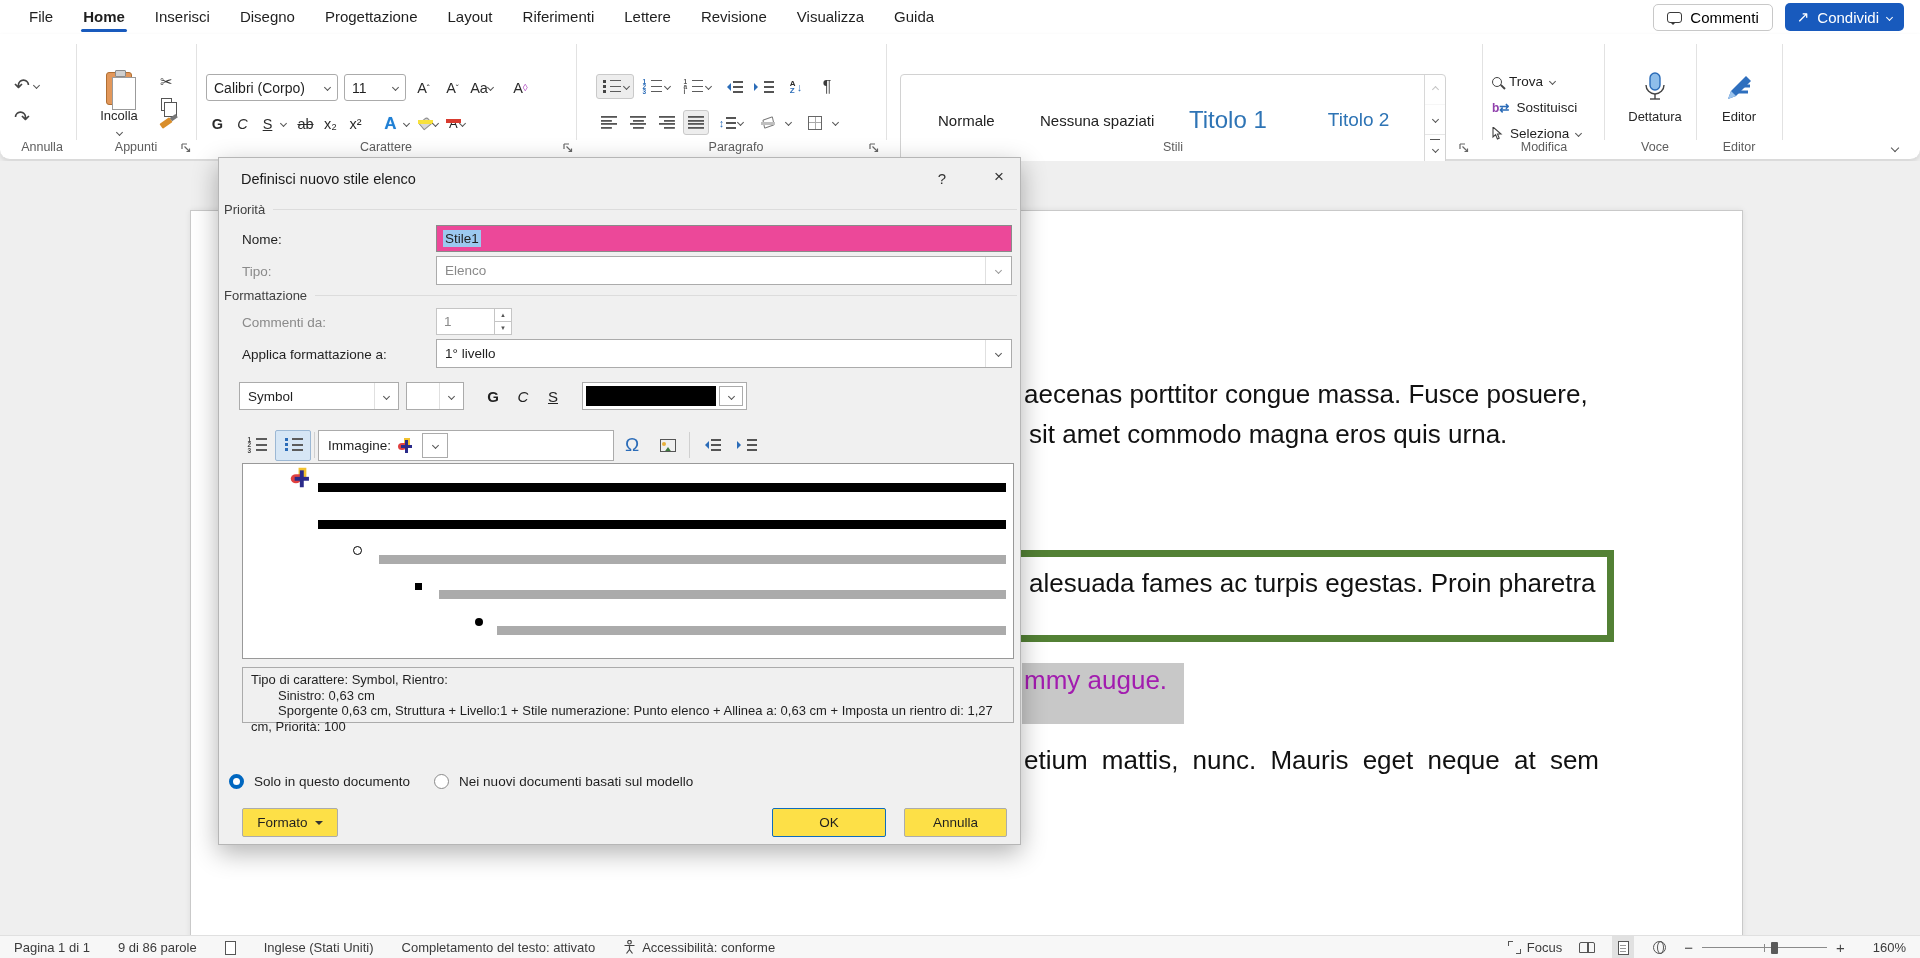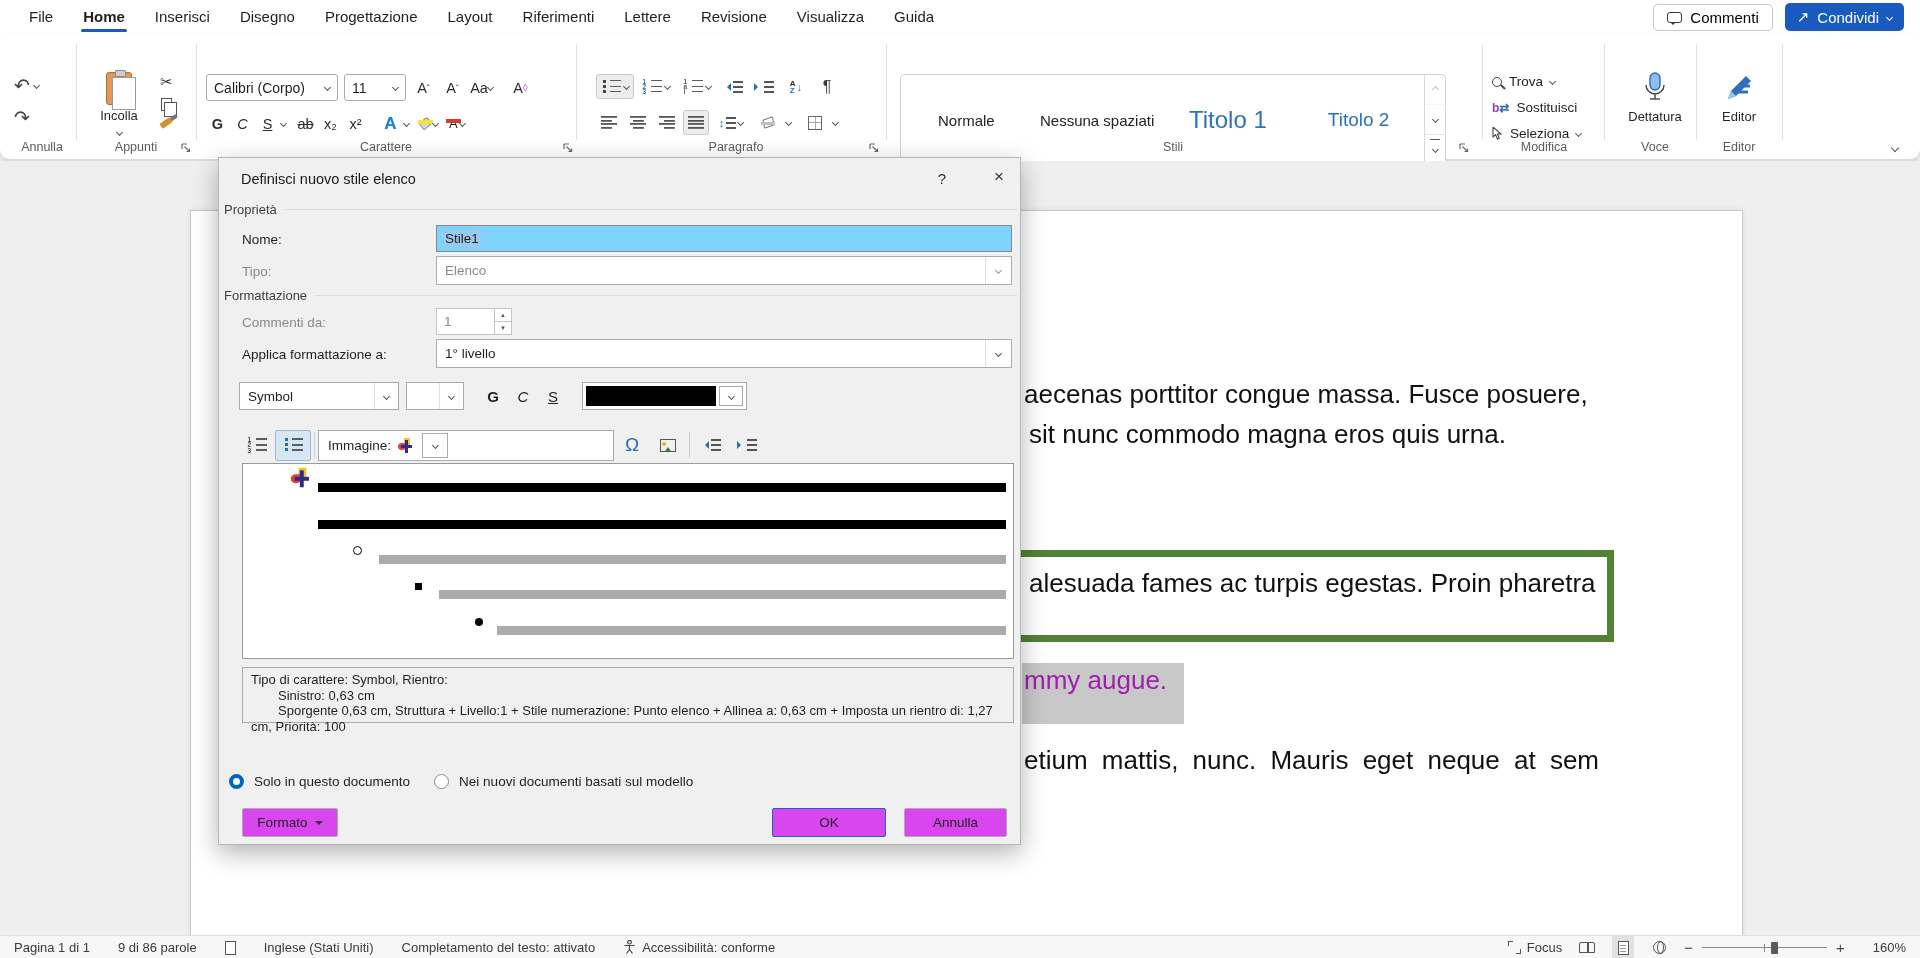--- a/index.html
+++ b/index.html
@@ -132,21 +132,21 @@
   .dialog{position:absolute;left:218px;top:157px;width:803px;height:688px;background:#F0F0F0;border:1px solid #B6B6B6;
           box-shadow:0 8px 24px rgba(0,0,0,.30);font-size:13.5px;}
   .dlg-title{position:absolute;left:22px;top:13px;font-size:14.5px;color:#1a1a1a;}
   .dlg-help{position:absolute;left:709px;top:9px;width:28px;height:24px;text-align:center;font-size:15px;color:#333;line-height:24px;}
   .dlg-close{position:absolute;left:762px;top:4px;width:36px;height:30px;text-align:center;font-size:17px;color:#333;line-height:30px;}
   .legend{position:absolute;left:5px;display:flex;align-items:center;font-size:13px;color:#404040;width:793px;}
   .legend::after{content:"";flex:1;height:1px;background:#DCDCDC;margin-left:8px;}
   .lg1{top:44px;}.lg2{top:130px;}
   .dlg-lbl{position:absolute;font-size:13.5px;color:#1f1f1f;}
   .dlg-lbl.dis{color:#8a8a8a;}
-  .dinput{position:absolute;background:#7dd3fc;border:1px solid #8a8a8a;height:27px;display:flex;align-items:center;padding:0 6px;font-size:13.5px;}
+  .dinput{position:absolute;background:#ec4899;border:1px solid #8a8a8a;height:27px;display:flex;align-items:center;padding:0 6px;font-size:13.5px;}
   .dcombo{position:absolute;background:#fff;border:1px solid #ABABAB;height:29px;display:flex;align-items:center;padding:0 0 0 8px;font-size:13.5px;}
   .dcombo .cbox{margin-left:auto;width:26px;align-self:stretch;display:flex;align-items:center;justify-content:center;border-left:1px solid #E0E0E0;}
   .sel-text{background:#9CC9F0;padding:1px 2px;}
   .spinner{position:absolute;left:217px;top:150px;width:76px;height:27px;border:1px solid #C5C5C5;background:#fff;display:flex;}
   .spinner .val{flex:1;display:flex;align-items:center;padding-left:7px;color:#8a8a8a;}
   .spin-arrows{width:17px;display:flex;flex-direction:column;border-left:1px solid #C5C5C5;}
   .spin-arrows div{flex:1;display:flex;align-items:center;justify-content:center;font-size:6px;color:#555;border-bottom:1px solid #C5C5C5;}
   .spin-arrows div:last-child{border-bottom:none;}
   .fontrow{position:absolute;left:20px;top:224px;display:flex;align-items:center;gap:7px;}
   .fr-combo{display:flex;align-items:center;border:1px solid #ABABAB;background:#fff;height:28px;font-size:13.5px;padding-left:8px;}
@@ -179,21 +179,21 @@
   .sq-bullet{width:7px;height:7px;background:#000;}
   .dot-bullet{width:8px;height:8px;background:#000;border-radius:50%;}
   .descbox{position:absolute;left:23px;top:509px;width:772px;height:56px;background:#F0F0F0;border:1px solid #ABABAB;
            font-size:13px;color:#1f1f1f;padding:4px 8px;line-height:15.5px;}
   .descbox .ind{padding-left:27px;}
   .radiorow{position:absolute;left:10px;top:616px;display:flex;align-items:center;gap:10px;font-size:13.5px;}
   .radio{width:15px;height:15px;border-radius:50%;display:inline-block;}
   .radio.on{border:4.5px solid #0067C0;background:#fff;}
   .radio.off{border:1.5px solid #8a8a8a;background:#fff;}
   .radiorow .lab2{margin-left:14px;}
-  .dbtn{position:absolute;height:29px;background:#d946ef;border:1px solid #ACACAC;border-radius:2px;display:flex;align-items:center;justify-content:center;font-size:13.5px;color:#1f1f1f;gap:7px;}
+  .dbtn{position:absolute;height:29px;background:#fde047;border:1px solid #ACACAC;border-radius:2px;display:flex;align-items:center;justify-content:center;font-size:13.5px;color:#1f1f1f;gap:7px;}
   .btn-format{left:23px;top:650px;width:96px;}
   .btn-ok{left:553px;top:650px;width:114px;border:1.5px solid #0F6CBD;}
   .btn-cancel{left:685px;top:650px;width:103px;}
   .dtri{width:0;height:0;border:4px solid transparent;border-top-color:#333;margin-top:4px;}
 
   
   .statusbar{position:absolute;left:0;right:0;bottom:0;height:23px;background:#F7F7F7;border-top:1px solid #E0E0E0;
              display:flex;align-items:flex-start;font-size:13px;color:#3b3b3b;}
   .sb-left{display:flex;align-items:center;gap:0;}
   .sb-item{padding:0 14px;white-space:nowrap;display:flex;align-items:center;gap:6px;height:23px;}
@@ -483,37 +483,37 @@
       <div>Editor</div>
     </div>
     <div class="grp-label" style="left:1700px;width:78px">Editor</div>
 
     <span class="chev ribbon-collapse"></span>
   </div>
 
   <div class="docbg">
     <div class="page">
       <div class="doc-line l1">aecenas porttitor congue massa. Fusce posuere,</div>
-      <div class="doc-line l2">sit nunc commodo magna eros quis urna.</div>
+      <div class="doc-line l2">sit amet commodo magna eros quis urna.</div>
       <div class="green-box">
         <span>alesuada fames ac turpis egestas. Proin pharetra</span>
       </div>
       <div class="gray-hl">
         <span>mmy augue.</span>
       </div>
       <div class="doc-line l3">etium mattis, nunc. Mauris eget neque at sem</div>
     </div>
   </div>
 
   <div class="dialog">
     <div class="dlg-title">Definisci nuovo stile elenco</div>
     <div class="dlg-help">?</div>
     <div class="dlg-close">×</div>
 
-    <div class="legend lg1">Proprietà</div>
+    <div class="legend lg1">Priorità</div>
 
     <div class="dlg-lbl" style="left:23px;top:74px">Nome:</div>
     <div class="dinput" style="left:217px;top:67px;width:576px">
       <span class="sel-text">Stile1</span>
     </div>
 
     <div class="dlg-lbl dis" style="left:23px;top:106px">Tipo:</div>
     <div class="dcombo" style="left:217px;top:98px;width:576px;color:#8a8a8a">
       <span>Elenco</span>
       <span class="cbox">

